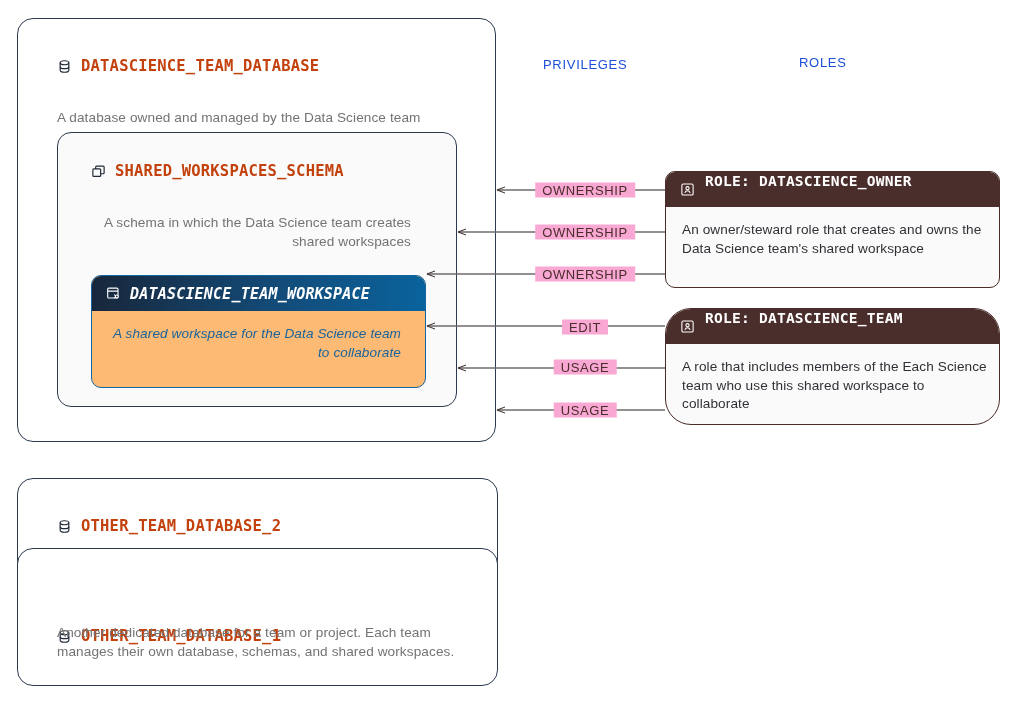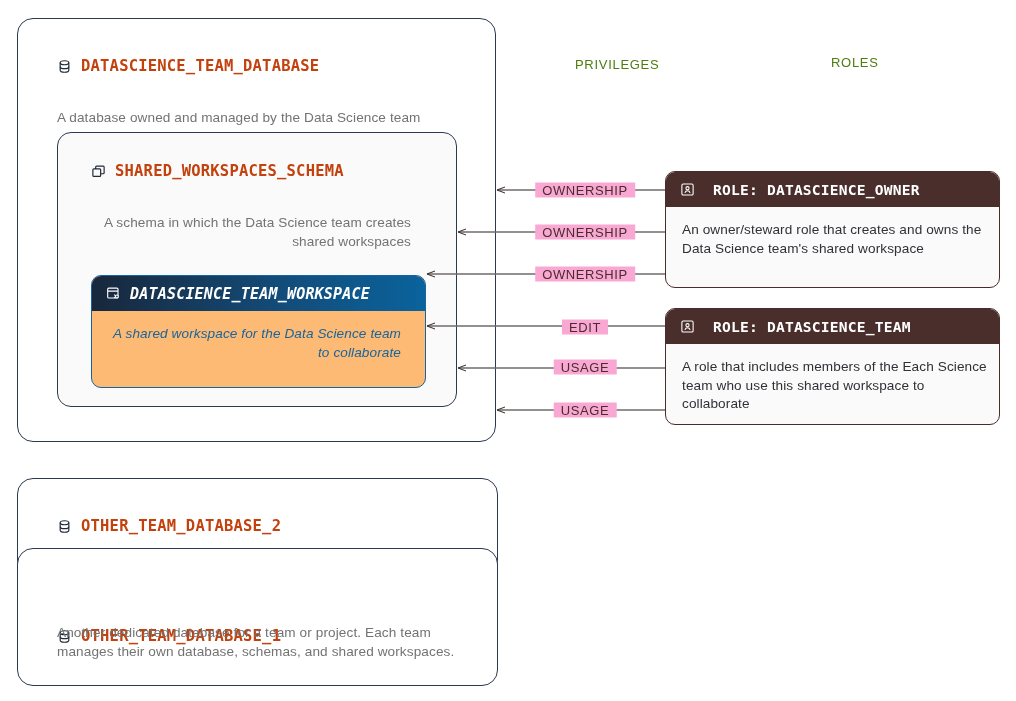--- a/index.html
+++ b/index.html
@@ -67,36 +67,35 @@
     background:linear-gradient(90deg,#17263a 0%,#1a3category 0%,#124a77 55%,#0a639d 100%);
     background:linear-gradient(90deg,#18273b 0%,#134b78 55%,#0a639d 100%);
   }
   .ws-head .node-title{color:#ffffff;font-size:15px;}
   .ws-body{padding:14px 14px 16px 14px;}
   .ws-body .desc{margin-top:0;color:#19649c;font-size:13.6px;line-height:18.6px;}
 
   
   .role-head{
     height:35px;
-    display:flex;align-items:center;gap:18px;
+    display:flex;gap:10px;
     padding:0 14px;
     background:#4a2e2c;
   }
   .role-head .node-title{color:#ffffff;font-size:14.6px;}
   .role-body{padding:14px 16px 14px 16px;}
   .role-body .desc{margin-top:0;color:#2f3136;font-size:13.6px;line-height:18.6px;}
 
   
   .col-head{
     position:absolute;
     font-size:13px;
     letter-spacing:.7px;
-    color:#4d7c0f;
+    color:#1d4ed8;
     white-space:nowrap;
-    margin-left:32px;
   }
 
   
   .edge-label{
     position:absolute;
     font-size:13px;
     letter-spacing:.6px;
     color:#4a2c2a;
     white-space:nowrap;
     transform:translate(-50%,-50%);
@@ -171,21 +170,21 @@
           <path d="M5.2 11.6c.5-1.5 1.6-2.2 2.8-2.2s2.3.7 2.8 2.2"></path>
         </svg>
       </span>
       <span class="node-title">ROLE: DATASCIENCE_OWNER</span>
     </div>
     <div class="role-body">
       <div class="desc" style="width:300px;">An owner/steward role that creates and owns the Data Science team's shared workspace</div>
     </div>
   </div>
 
-  <div class="card role-card" style="left:665px;top:308px;width:335px;height:117px;">
+  <div class="card role-card" style="left:665px;top:308px;width:335px;height:117px;border-radius:26px;">
     <div class="role-head">
       <span class="ico">
         <svg width="15" height="15" viewBox="0 0 16 16" fill="none" stroke="#ffffff" stroke-width="1.15">
           <rect x="2" y="2.2" width="12" height="11.6" rx="1.4"></rect>
           <circle cx="8" cy="6.6" r="1.7"></circle>
           <path d="M5.2 11.6c.5-1.5 1.6-2.2 2.8-2.2s2.3.7 2.8 2.2"></path>
         </svg>
       </span>
       <span class="node-title">ROLE: DATASCIENCE_TEAM</span>
     </div>

